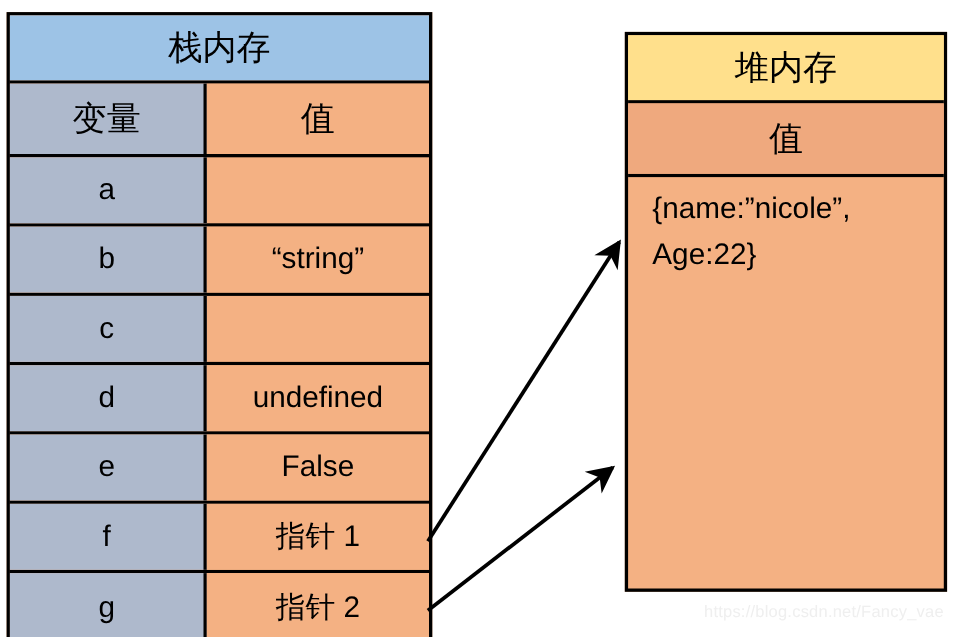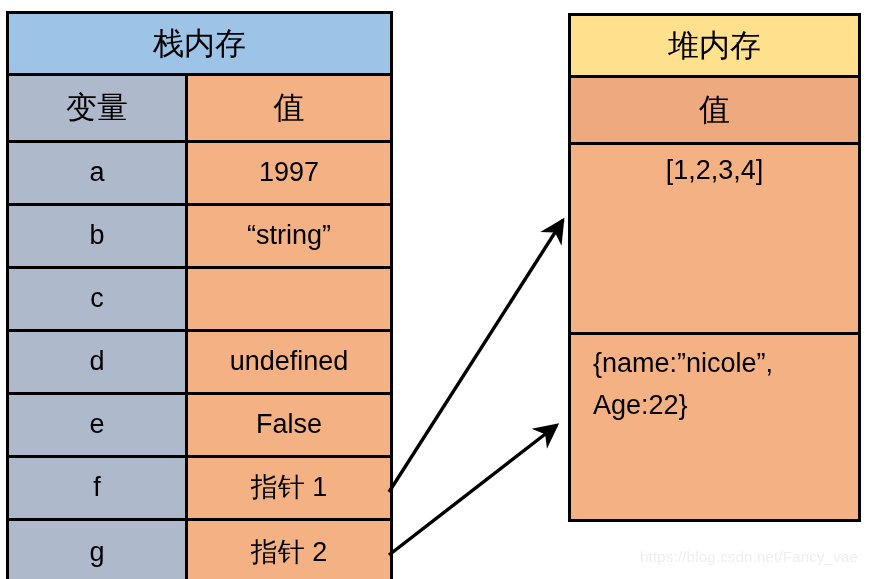--- a/index.html
+++ b/index.html
@@ -66,21 +66,21 @@
     flex: 1 1 auto;
     background: #F4B183;
   }
   #stack-table .hdr-row { height: 67px; }
   #stack-table .hdr-row .cell { font-size: 31px; }
   #stack-table .data-row { height: 63px; }
 
   
   #heap-table {
     left: 568px;
-    top: 13px;
+    top: 29px;
     width: 293px;
     height: 509px;
   }
   #heap-table .title-row {
     height: 62px;
     background: #FFE08C;
   }
   #heap-table .title-cell {
     width: 100%;
     font-size: 31px;
@@ -150,21 +150,20 @@
       <div class="cell title-cell">栈内存</div>
     </div>
 
     <div class="trow hdr-row">
       <div class="cell col-var">变量</div>
       <div class="cell col-val">值</div>
     </div>
 
     <div class="trow data-row">
       <div class="cell col-var">a</div>
-      <div class="cell col-val">1997</div>
     </div>
 
     <div class="trow data-row">
       <div class="cell col-var">b</div>
       <div class="cell col-val">“string”</div>
     </div>
 
     <div class="trow data-row">
       <div class="cell col-var">c</div>
     </div>
@@ -194,23 +193,20 @@
   <div class="memtable" id="heap-table">
 
     <div class="trow title-row">
       <div class="cell title-cell">堆内存</div>
     </div>
 
     <div class="trow hdr-row">
       <div class="cell">值</div>
     </div>
 
-    <div class="trow slot-array">
-      <div class="cell">[1,2,3,4]</div>
-    </div>
 
     <div class="trow slot-object last">
       <div class="cell">{name:”nicole”,
 Age:22}</div>
     </div>
 
   </div>
 
   <svg id="arrows" viewBox="0 0 870 579">
     <defs>

